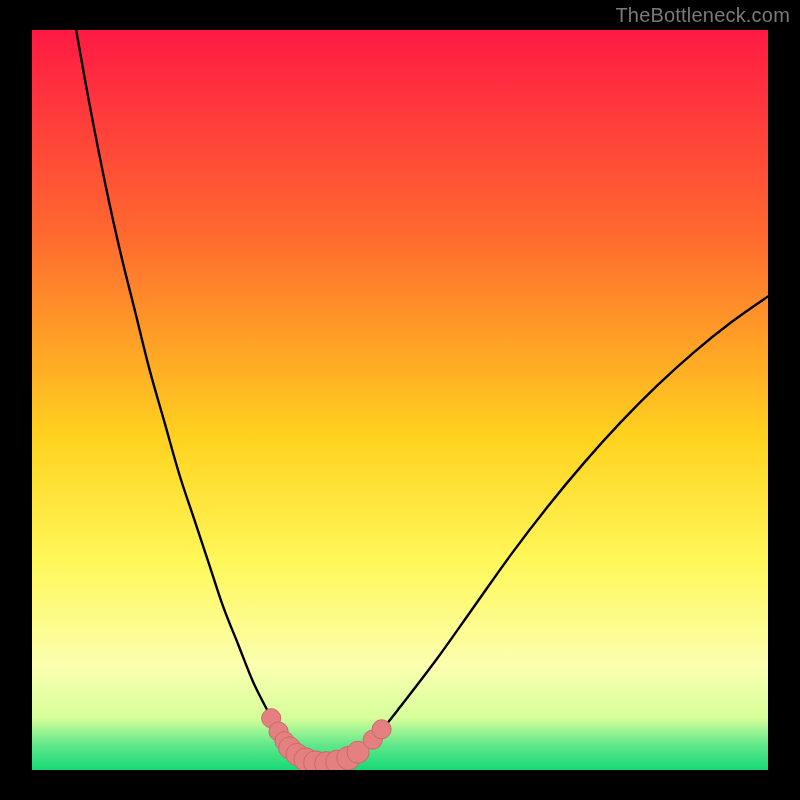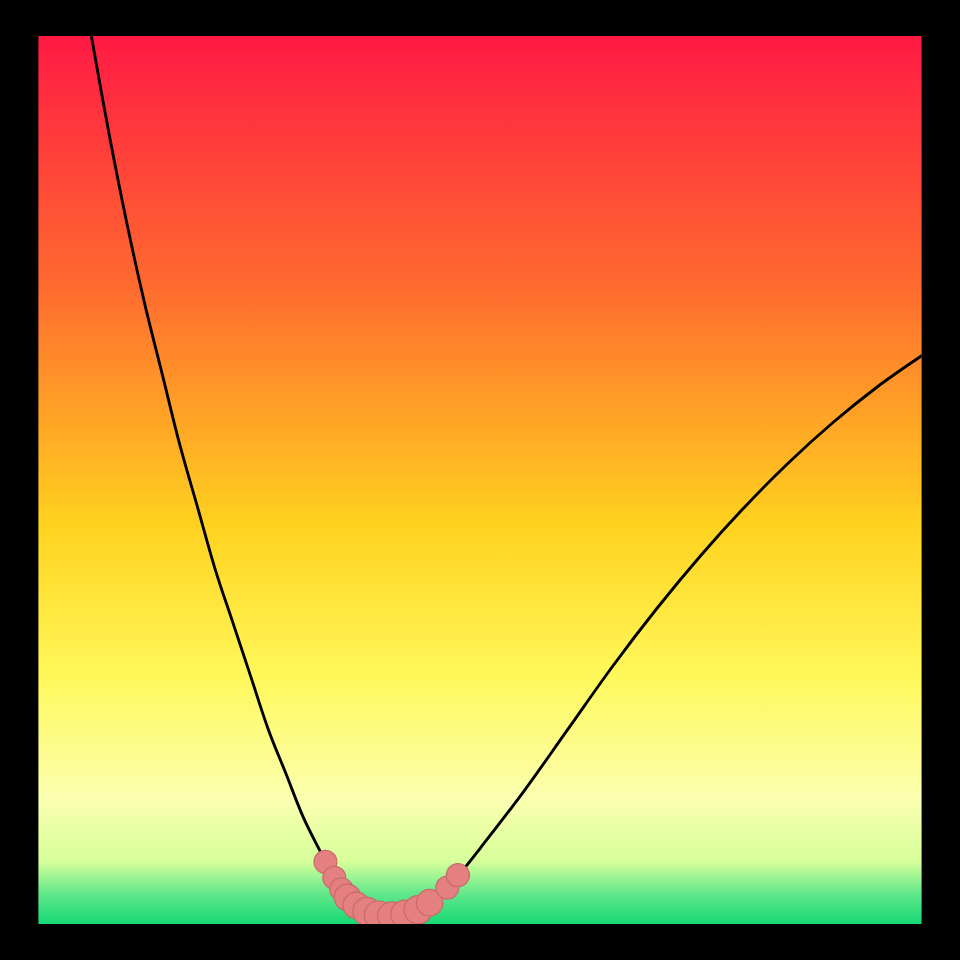--- a/index.html
+++ b/index.html
@@ -32,20 +32,21 @@
   svg {
     position: absolute;
     top: 0;
     left: 0;
   }
 </style>
 </head>
 <body>
 
 <div class="frame">
+  <div class="watermark">TheBottleneck.com</div>
   <svg id="chart-svg" width="800" height="800" viewBox="0 0 800 800">
     <defs>
       <linearGradient id="bg-grad" x1="0" y1="0" x2="0" y2="1">
         <stop id="g0" offset="0%" stop-color="#ff1a44"></stop>
         <stop id="g1" offset="28%" stop-color="#ff6a2f"></stop>
         <stop id="g2" offset="55%" stop-color="#ffd21f"></stop>
         <stop id="g3" offset="72%" stop-color="#fff85a"></stop>
         <stop id="g4" offset="86%" stop-color="#fbffb0"></stop>
         <stop id="g5" offset="93%" stop-color="#d6ff9a"></stop>
         <stop id="g6" offset="96.5%" stop-color="#63e88b"></stop>

